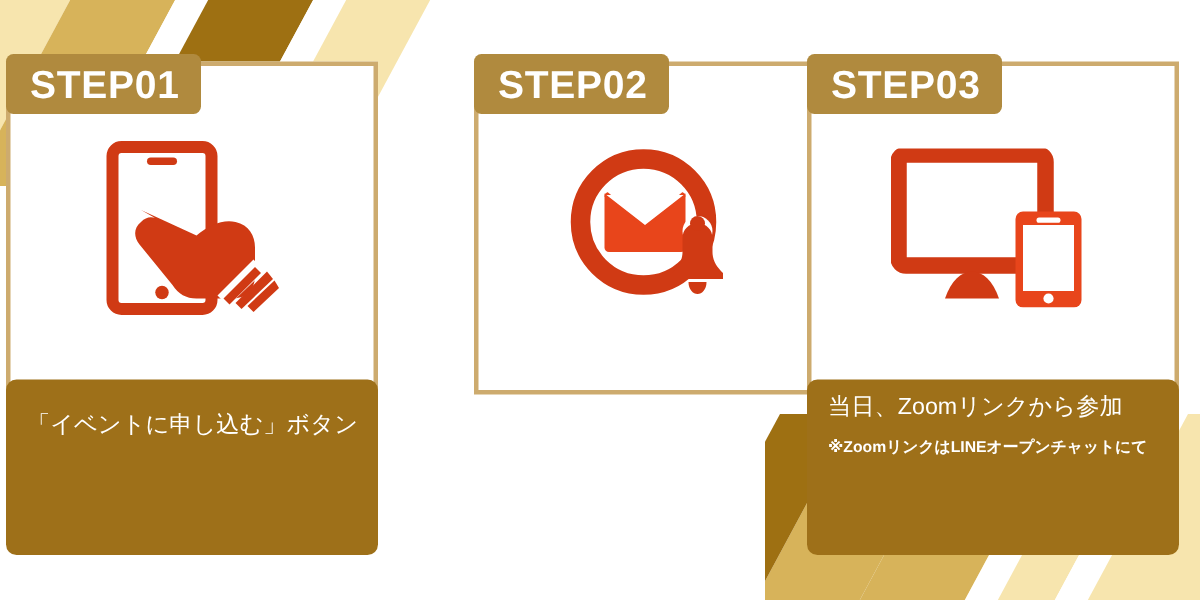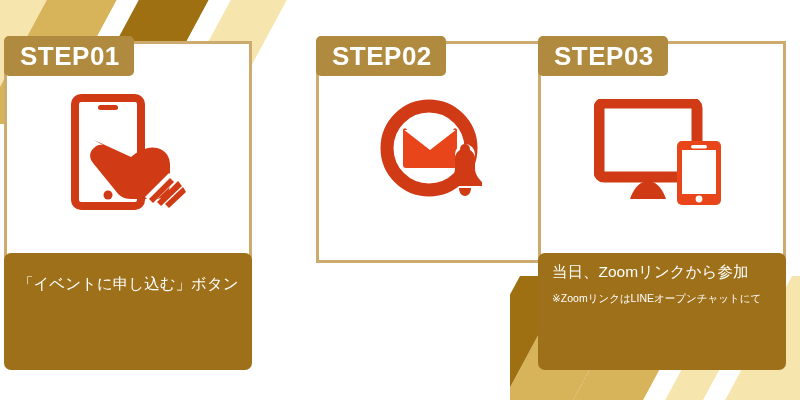--- a/index.html
+++ b/index.html
@@ -126,21 +126,21 @@
   .caption.c1box .caption-line { font-size: 15.5px; }
   .caption.c3box { padding-top: 8px; }
   .caption.c3box .caption-line { font-size: 15.5px; }
 
   .note {
     margin-top: 9px;
   }
   .note-line {
     color: #ffffff;
     font-size: 10.5px;
-    font-weight: normal;
+    font-weight: bold;
     line-height: 1.34;
     white-space: nowrap;
   }
 </style>
 </head>
 <body>
 
 <div id="stage">
 
   <div class="stripe-corner tl">

